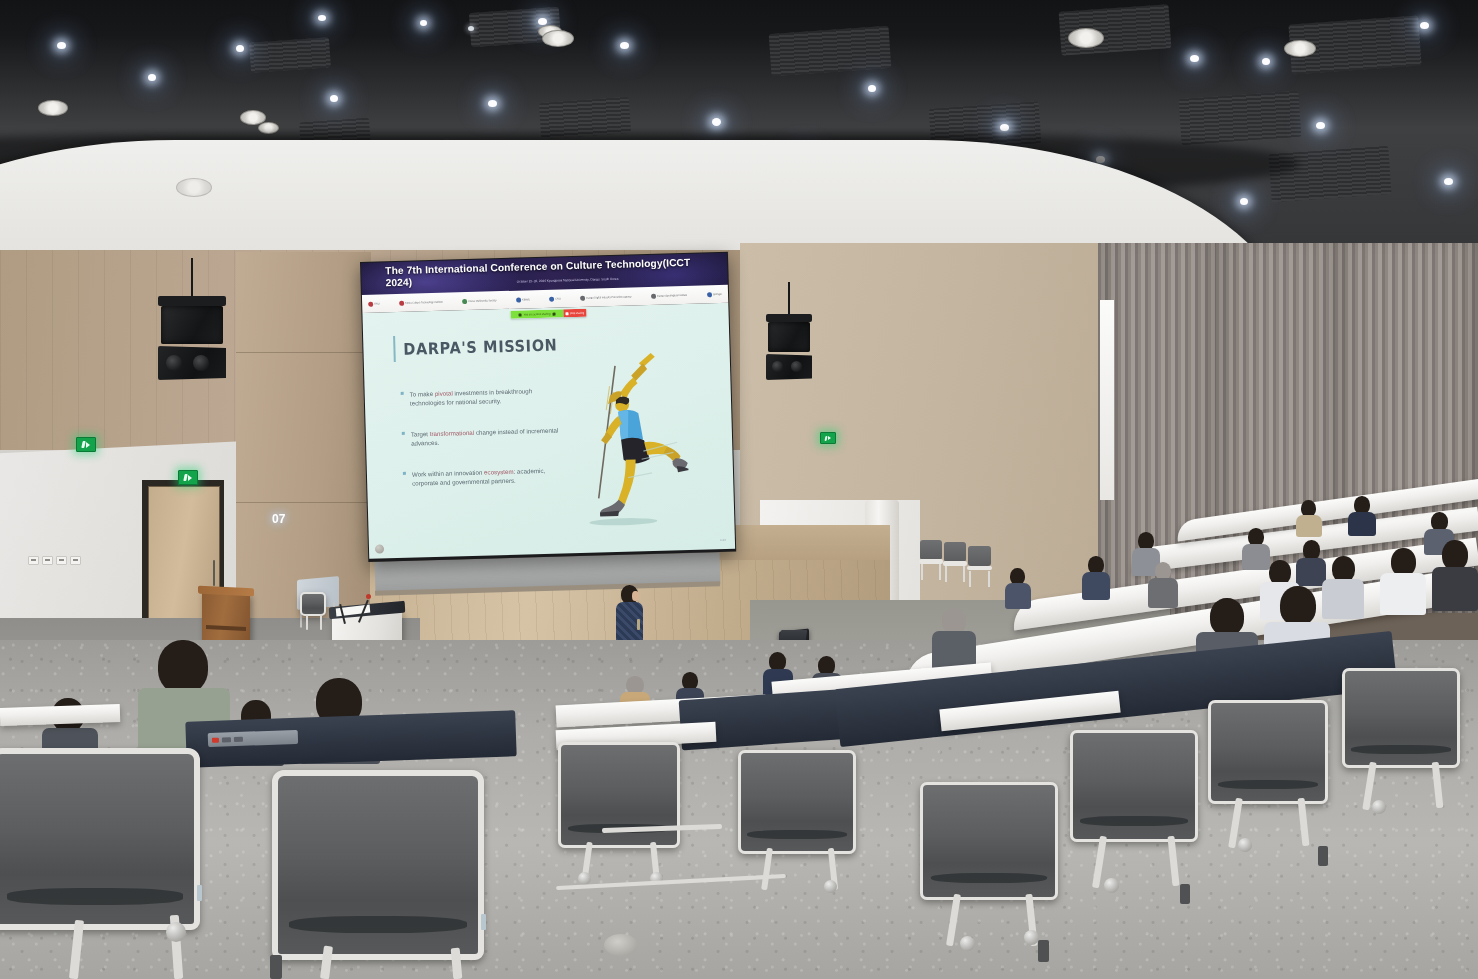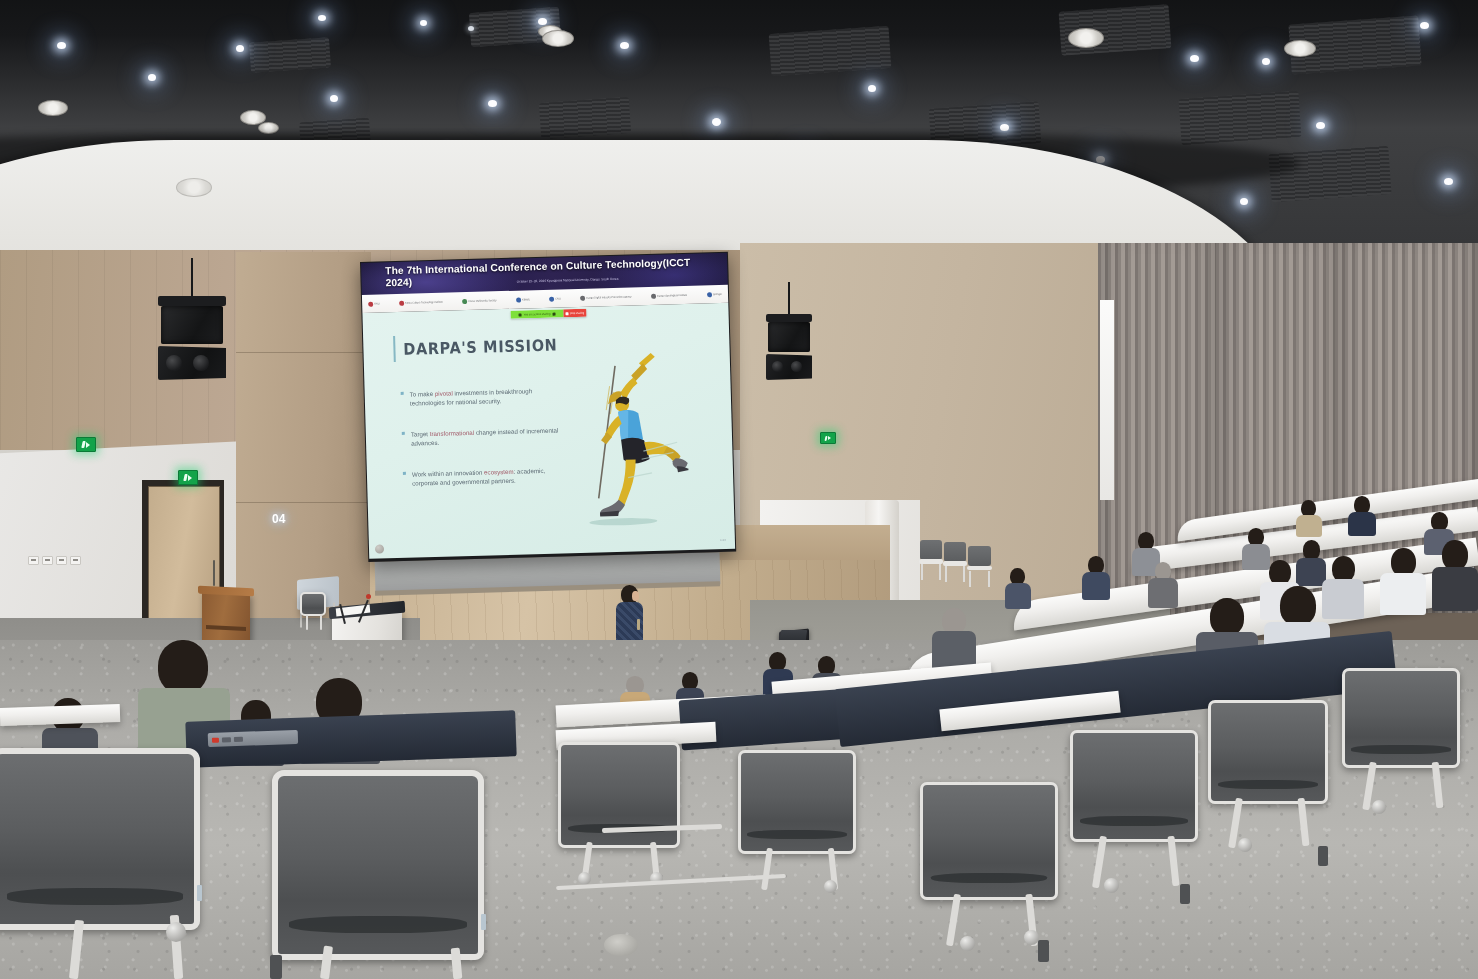--- a/index.html
+++ b/index.html
@@ -341,21 +341,21 @@
   </div>
   <div class="exit" style="left:178px;top:470px;width:18px;height:13px;">
     <div class="man"></div>
     <div class="arr"></div>
   </div>
   <div class="exit" style="left:820px;top:432px;width:14px;height:10px;">
     <div class="man" style="width:2px;height:5px;"></div>
     <div class="arr" style="border-top-width:2px;border-bottom-width:2px;border-left-width:3px;"></div>
   </div>
   <div class="doornum" style="left:272px;top:512px;">
-    <span>04</span>
+    <span>07</span>
   </div>
   <div class="sockets" style="left:28px;top:556px;">
     <i></i>
       <i></i>
     <i></i>
       <i></i>
   </div>
   <div class="sockets" style="left:660px;top:600px;transform:scale(.7);">
     <i></i>
       <i></i>

